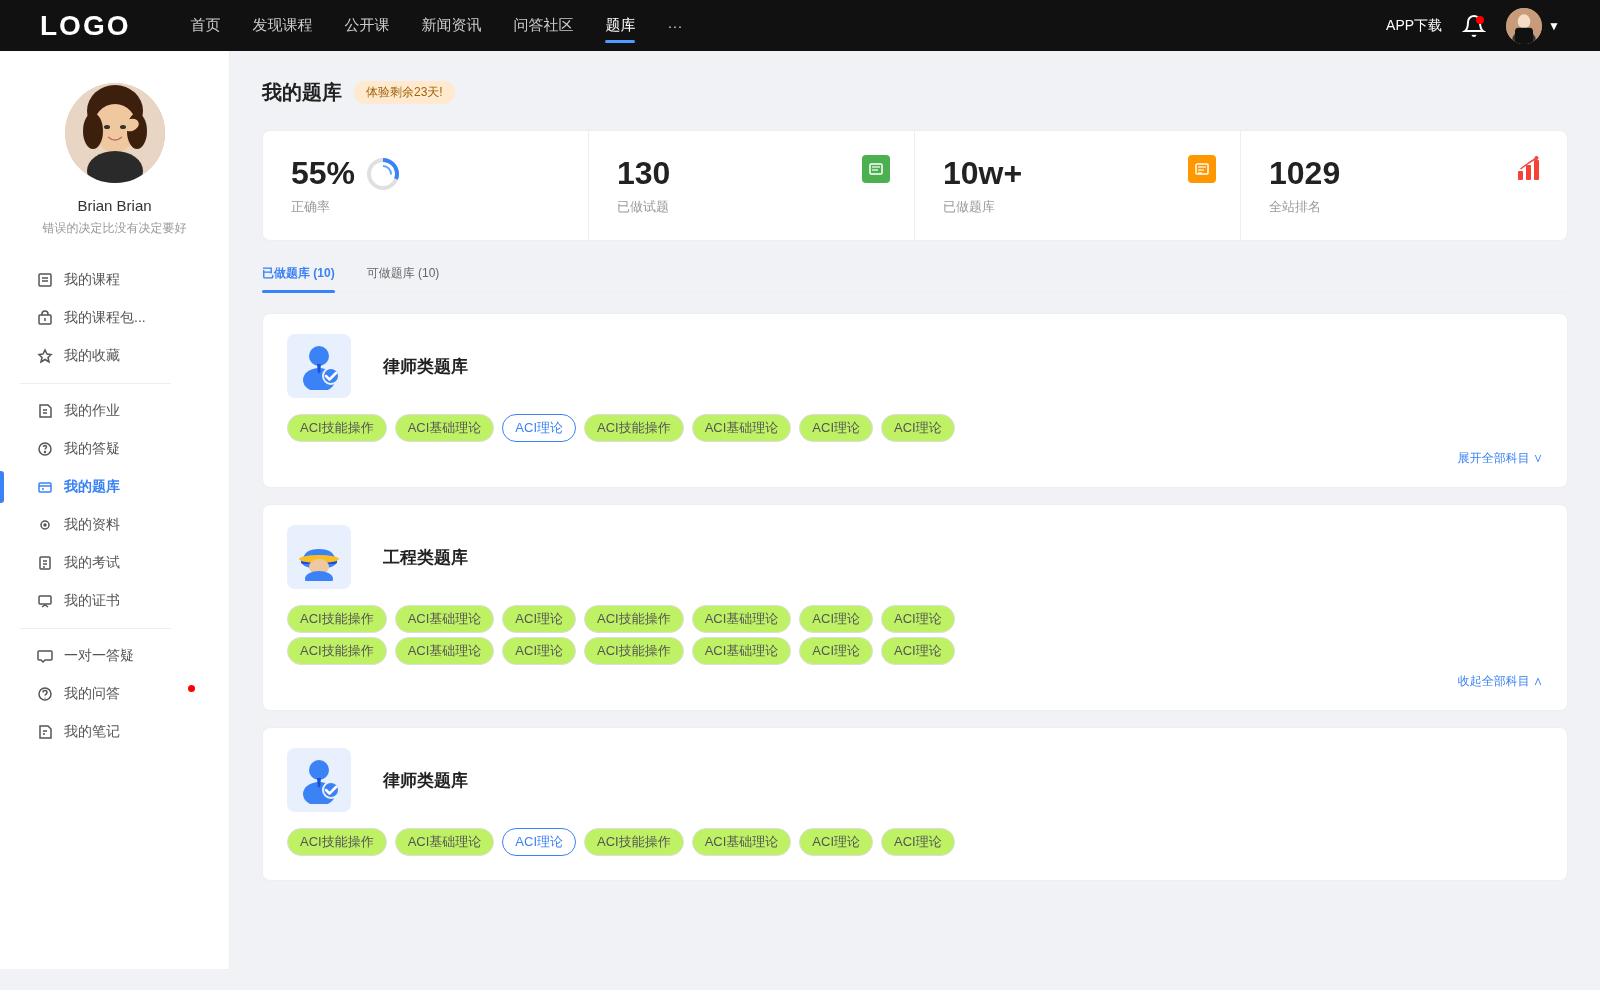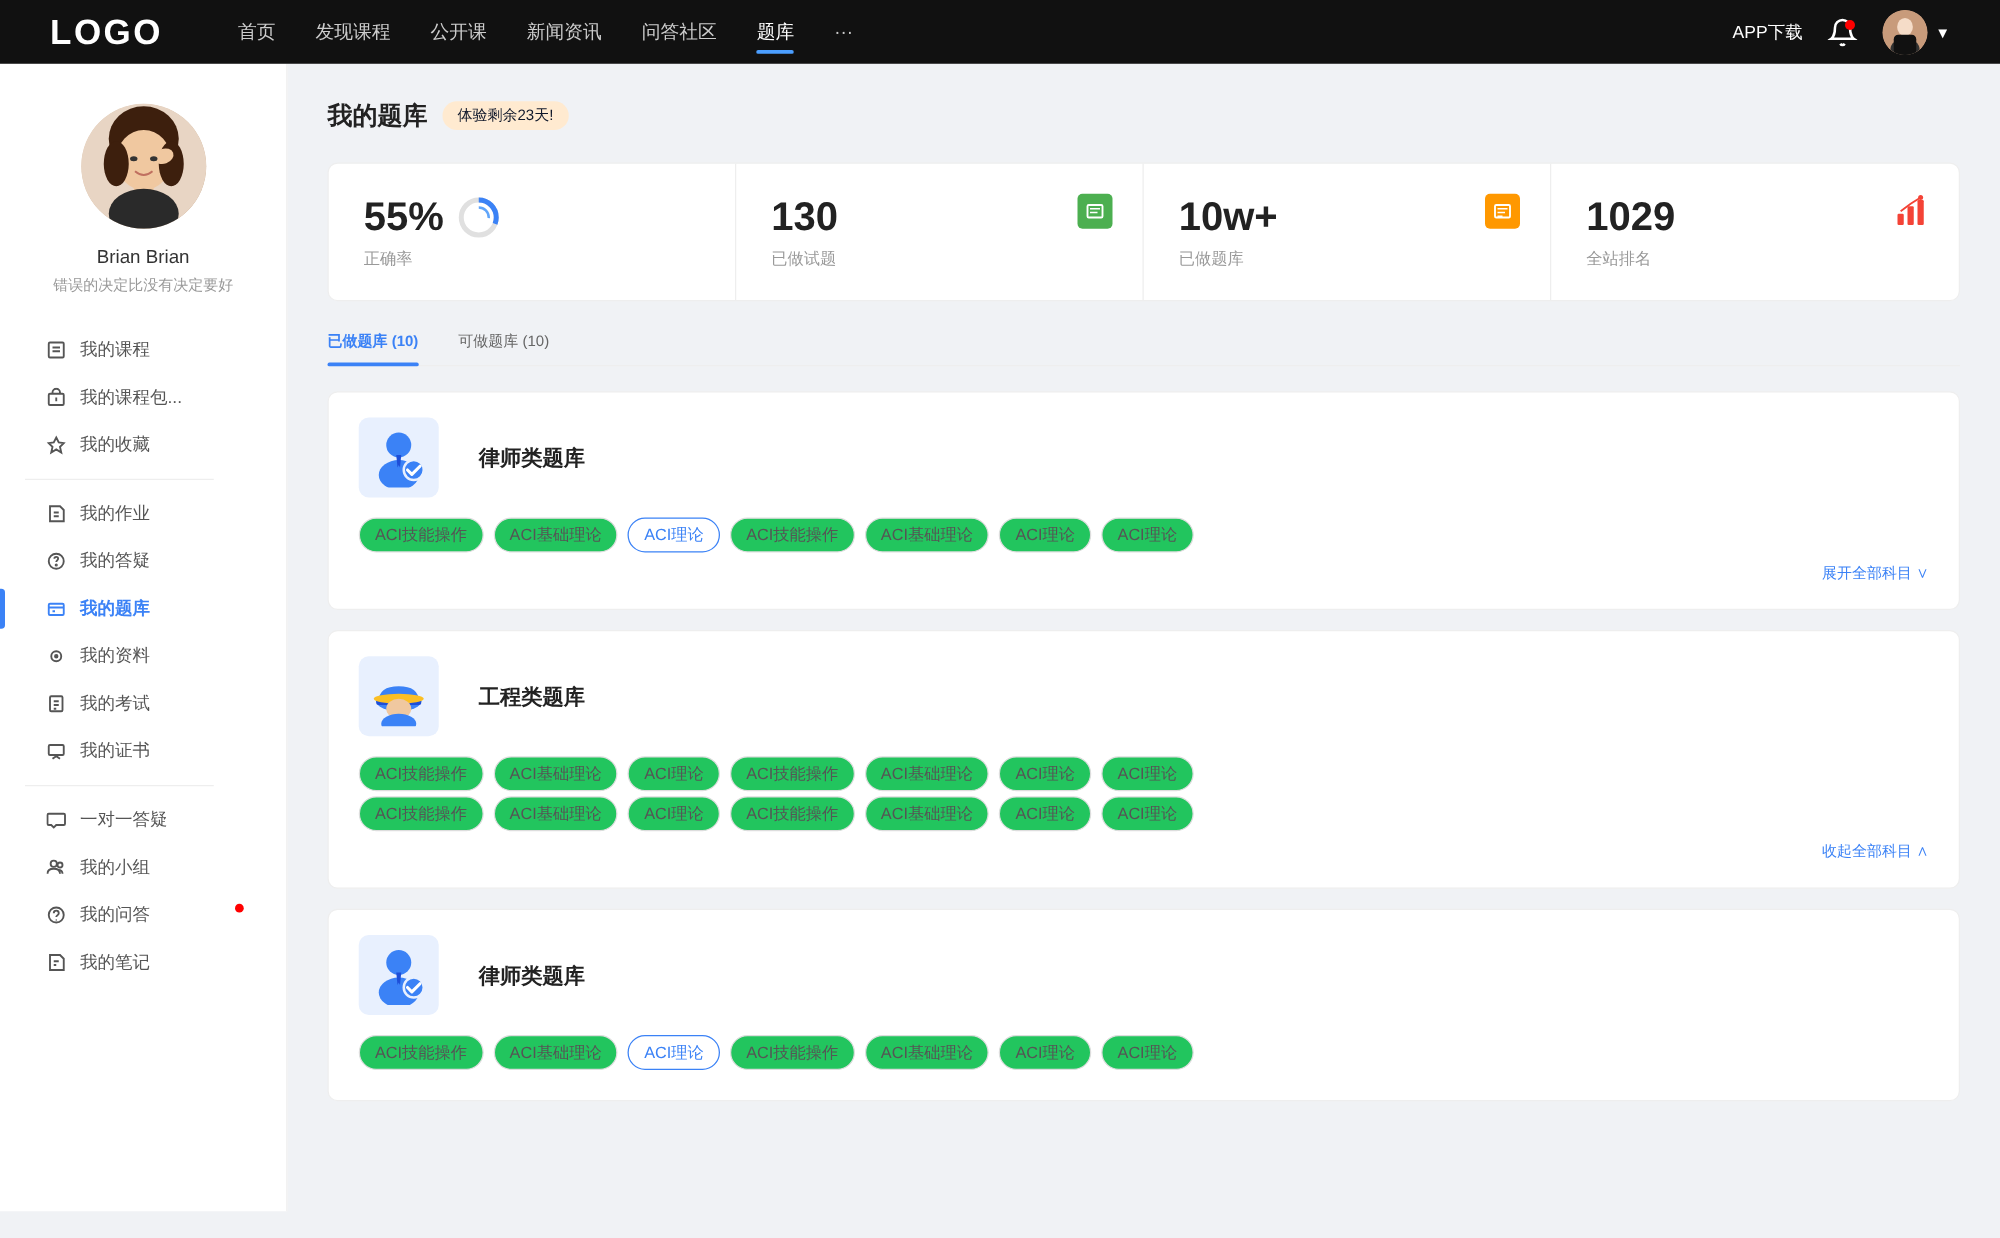--- a/index.html
+++ b/index.html
@@ -172,21 +172,21 @@
       gap: 12px;
       margin-bottom: 24px;
     }
     .page-title {
       font-size: 20px;
       font-weight: 600;
       color: #222;
     }
     .trial-badge {
       background: #ffead0;
-      color: #0f172a;
+      color: #a16207;
       font-size: 12px;
       padding: 3px 12px;
       border-radius: 20px;
     }
 
     
     .stats-row {
       display: grid;
       grid-template-columns: repeat(4, 1fr);
       gap: 0;
@@ -284,21 +284,21 @@
       gap: 8px;
       margin-bottom: 4px;
     }
     .tag {
       padding: 4px 12px;
       border-radius: 20px;
       border: 1px solid #ddd;
       font-size: 13px;
       color: #555;
       cursor: pointer;
-      background: #22c55e;
+      background: #bef264;
     }
     .tag.active {
       border-color: #3b82f6;
       color: #3b82f6;
       background: #fff;
     }
     .expand-link {
       text-align: right;
       font-size: 12px;
       color: #3b82f6;
@@ -503,31 +503,20 @@
 
       <div class="sidebar-item">
         <span class="sidebar-icon">
           <svg viewBox="0 0 16 16" fill="none" stroke="currentColor" stroke-width="1.5">
               <path d="M14 3H2a1 1 0 00-1 1v7a1 1 0 001 1h2l2 2 2-2h6a1 1 0 001-1V4a1 1 0 00-1-1z"></path>
             </svg>
         </span>
         <span>一对一答疑</span>
       </div>
 
-      <div class="sidebar-item">
-        <span class="sidebar-icon">
-          <svg viewBox="0 0 16 16" fill="none" stroke="currentColor" stroke-width="1.5">
-              <circle cx="6" cy="5" r="2.5"></circle>
-              <circle cx="11" cy="6" r="2"></circle>
-              <path d="M1 13c0-3 2-4 5-4s5 1 5 4"></path>
-              <path d="M13 13c0-2-1-3-3.5-3"></path>
-            </svg>
-        </span>
-        <span>我的小组</span>
-      </div>
 
       <div class="sidebar-item">
         <span class="sidebar-icon">
           <svg viewBox="0 0 16 16" fill="none" stroke="currentColor" stroke-width="1.5">
               <circle cx="8" cy="8" r="6"></circle>
               <path d="M6 6.5a2 2 0 114 0c0 1.5-2 2-2 3"></path>
               <circle cx="8" cy="12" r="0.6" fill="currentColor" stroke="none"></circle>
             </svg>
         </span>
         <span>我的问答</span>

